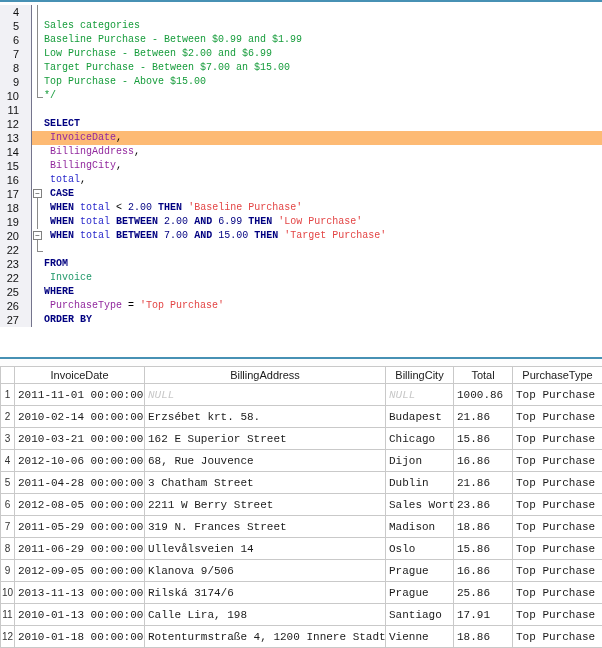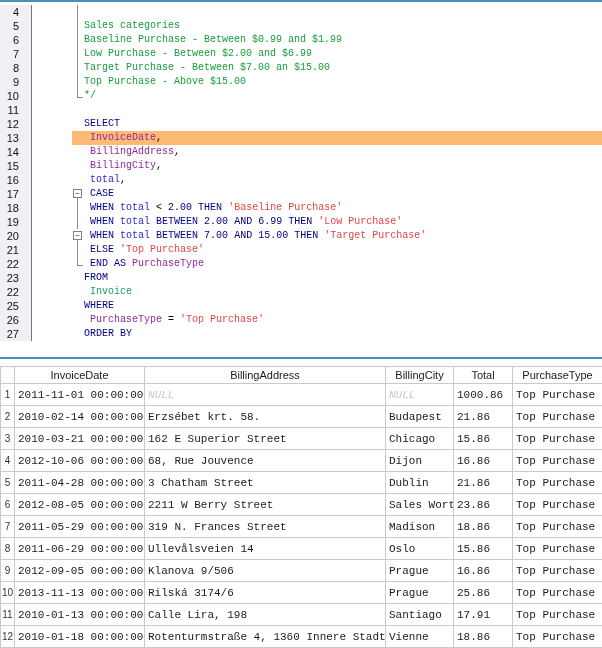--- a/index.html
+++ b/index.html
@@ -12,34 +12,34 @@
     background:#fff;overflow:hidden;
   }
   .lines{padding-top:3px;}
   .line{display:flex;height:14px;line-height:14px;white-space:pre;}
   .ln{
     flex:0 0 32px;box-sizing:border-box;width:32px;
     background:#f1f1f5;border-right:1px solid #74748c;
     font:11px/14px "Liberation Sans",sans-serif;color:#111;
     text-align:right;padding-right:12px;
   }
-  .body{flex:1 1 auto;display:flex;background:#fff;margin-left:40px;}
+  .body{flex:1 1 auto;display:flex;background:#fff;}
   .body.hl{background:#fdba74;}
   .fold{position:relative;flex:0 0 12px;width:12px;}
   .fold.line::before{content:"";position:absolute;left:5px;top:0;bottom:0;width:1px;background:#8a8a8a;}
   .fold.corner::before{content:"";position:absolute;left:5px;top:0;width:1px;height:8px;background:#8a8a8a;}
   .fold.corner::after{content:"";position:absolute;left:5px;top:8px;width:6px;height:1px;background:#8a8a8a;}
   .fold.box::before{
     content:"\2212";position:absolute;left:1px;top:2px;width:9px;height:9px;box-sizing:border-box;
     border:1px solid #808080;background:#fff;color:#333;
     font:8px/7px "Liberation Sans",sans-serif;text-align:center;
   }
   .fold.box::after{content:"";position:absolute;left:5px;top:11px;bottom:0;width:1px;background:#8a8a8a;}
   .code{font:10px/14px "Liberation Mono",monospace;color:#000;}
-  .code .kw{color:#000080;font-weight:normal;text-align:right;}
+  .code .kw{color:#000080;font-weight:bold;text-align:right;}
   .code .id{color:#92299e;}
   .code .col{color:#2929cc;}
   .code .num{color:#000080;}
   .code .str{color:#e34545;font-family:Liberation Mono, monospace;}
   .code .cmt{color:#169c3b;}
   .code .tbl{color:#22996b;}
   .code .pln{color:#000;}
 
   
   .gap{height:7px;background:#fdfdfd;}
@@ -76,22 +76,21 @@
       <div class="line"><div class="ln">11</div><div class="body"><div class="fold"></div><div class="code"></div></div></div>
       <div class="line"><div class="ln">12</div><div class="body"><div class="fold"></div><div class="code"><span class="kw">SELECT</span></div></div></div>
       <div class="line"><div class="ln">13</div><div class="body hl"><div class="fold"></div><div class="code"><span class="pln"> </span><span class="id">InvoiceDate</span><span class="pln">,</span></div></div></div>
       <div class="line"><div class="ln">14</div><div class="body"><div class="fold"></div><div class="code"><span class="pln"> </span><span class="id">BillingAddress</span><span class="pln">,</span></div></div></div>
       <div class="line"><div class="ln">15</div><div class="body"><div class="fold"></div><div class="code"><span class="pln"> </span><span class="id">BillingCity</span><span class="pln">,</span></div></div></div>
       <div class="line"><div class="ln">16</div><div class="body"><div class="fold"></div><div class="code"><span class="pln"> </span><span class="col">total</span><span class="pln">,</span></div></div></div>
       <div class="line"><div class="ln">17</div><div class="body"><div class="fold box"></div><div class="code"><span class="pln"> </span><span class="kw">CASE</span></div></div></div>
       <div class="line"><div class="ln">18</div><div class="body"><div class="fold line"></div><div class="code"><span class="pln"> </span><span class="kw">WHEN</span><span class="pln"> </span><span class="col">total</span><span class="pln"> &lt; </span><span class="num">2.00</span><span class="pln"> </span><span class="kw">THEN</span><span class="pln"> </span><span class="str">'Baseline Purchase'</span></div></div></div>
       <div class="line"><div class="ln">19</div><div class="body"><div class="fold line"></div><div class="code"><span class="pln"> </span><span class="kw">WHEN</span><span class="pln"> </span><span class="col">total</span><span class="pln"> </span><span class="kw">BETWEEN</span><span class="pln"> </span><span class="num">2.00</span><span class="pln"> </span><span class="kw">AND</span><span class="pln"> </span><span class="num">6.99</span><span class="pln"> </span><span class="kw">THEN</span><span class="pln"> </span><span class="str">'Low Purchase'</span></div></div></div>
       <div class="line"><div class="ln">20</div><div class="body"><div class="fold box"></div><div class="code"><span class="pln"> </span><span class="kw">WHEN</span><span class="pln"> </span><span class="col">total</span><span class="pln"> </span><span class="kw">BETWEEN</span><span class="pln"> </span><span class="num">7.00</span><span class="pln"> </span><span class="kw">AND</span><span class="pln"> </span><span class="num">15.00</span><span class="pln"> </span><span class="kw">THEN</span><span class="pln"> </span><span class="str">'Target Purchase'</span></div></div></div>
-      <div class="line"><div class="ln">21</div><div class="body"><div class="fold line"></div><div class="code"><span class="pln"> </span><span class="kw">ELSE</span><span class="pln"> </span><span class="str">'Top Purchase'</span></div></div></div>
-      <div class="line"><div class="ln">22</div><div class="body"><div class="fold corner"></div><div class="code"><span class="pln"> </span><span class="kw">END</span><span class="pln"> </span><span class="kw">AS</span><span class="pln"> </span><span class="id">PurchaseType</span></div></div></div>
+      <div class="line"><div class="ln">22</div><div class="body"><div class="fold corner"></div></div></div>
       <div class="line"><div class="ln">23</div><div class="body"><div class="fold"></div><div class="code"><span class="kw">FROM</span></div></div></div>
       <div class="line"><div class="ln">22</div><div class="body"><div class="fold"></div><div class="code"><span class="pln"> </span><span class="tbl">Invoice</span></div></div></div>
       <div class="line"><div class="ln">25</div><div class="body"><div class="fold"></div><div class="code"><span class="kw">WHERE</span></div></div></div>
       <div class="line"><div class="ln">26</div><div class="body"><div class="fold"></div><div class="code"><span class="pln"> </span><span class="id">PurchaseType</span><span class="pln"> = </span><span class="str">'Top Purchase'</span></div></div></div>
       <div class="line"><div class="ln">27</div><div class="body"><div class="fold"></div><div class="code"><span class="kw">ORDER BY</span></div></div></div>
     </div>
 </div>
 
 <div class="gap"></div>
 
@@ -200,21 +199,21 @@
           <td class="rownum">11</td>
           <td>2010-01-13 00:00:00</td>
           <td>Calle Lira, 198</td>
           <td>Santiago</td>
           <td>17.91</td>
           <td>Top Purchase</td>
         </tr>
         <tr>
           <td class="rownum">12</td>
           <td>2010-01-18 00:00:00</td>
-          <td>Rotenturmstraße 4, 1360 Innere Stadt</td>
+          <td>Rotenturmstraße 4, 1200 Innere Stadt</td>
           <td>Vienne</td>
           <td>18.86</td>
           <td>Top Purchase</td>
         </tr>
       </tbody>
   </table>
 
 </div>
 
 </body></html>

